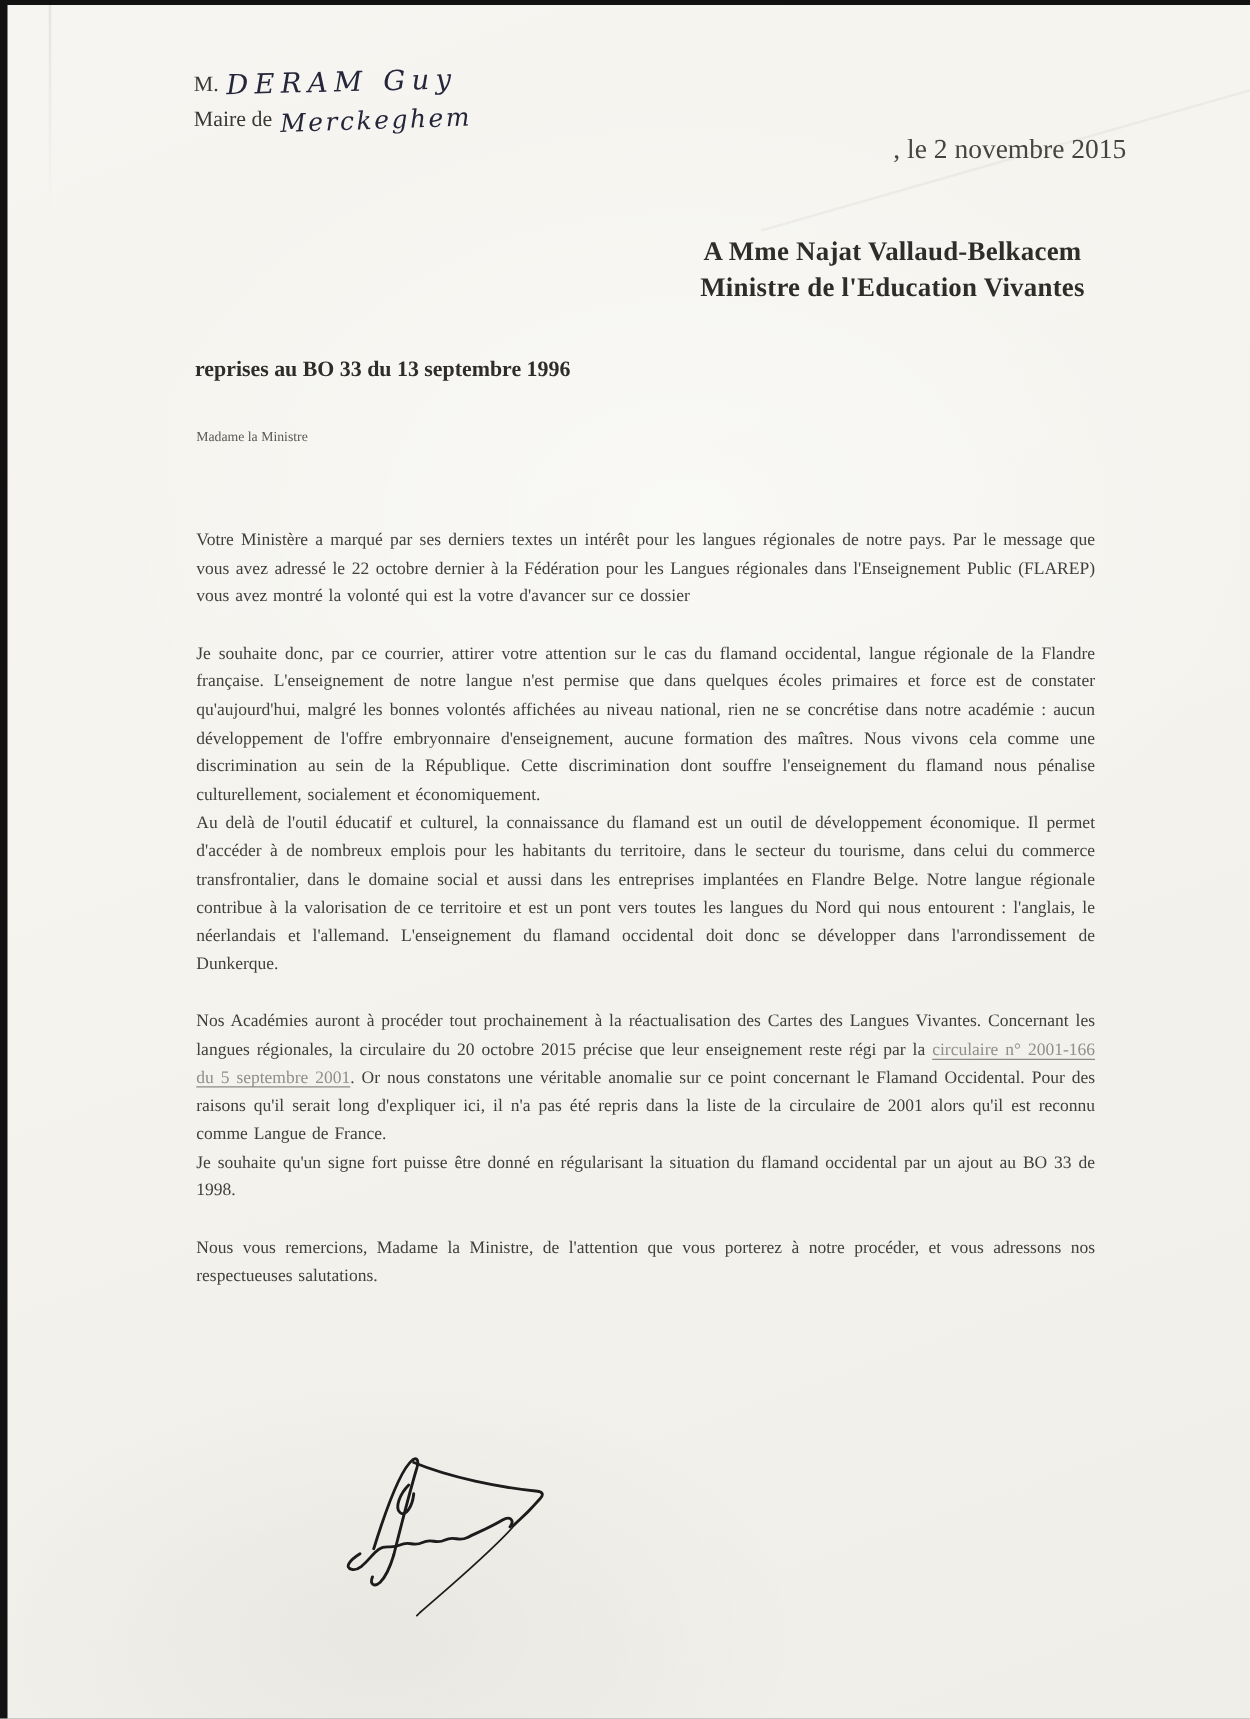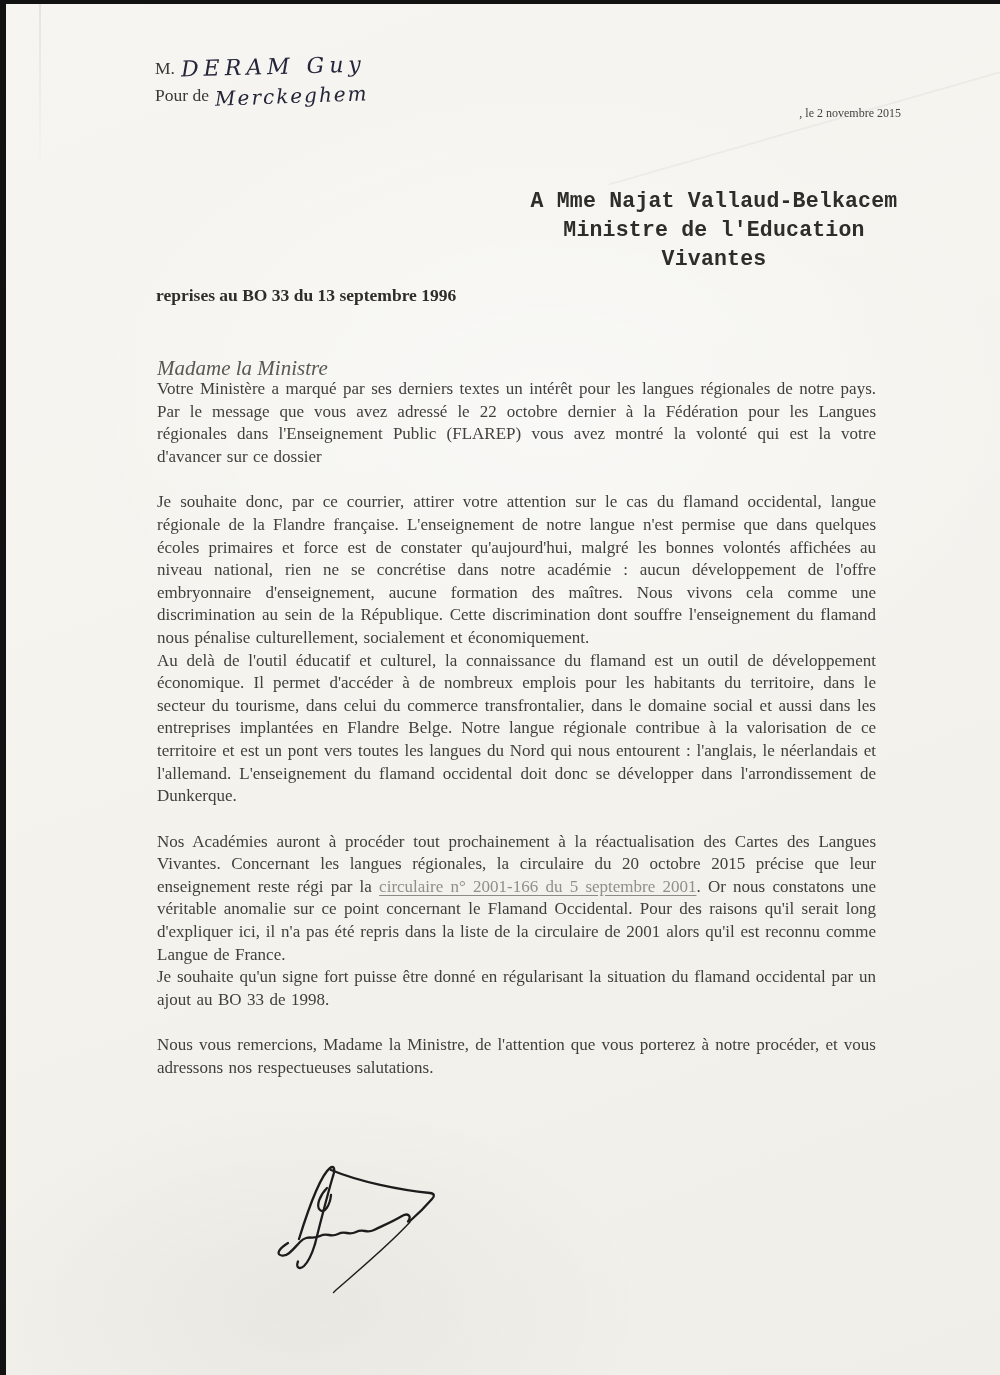--- a/index.html
+++ b/index.html
@@ -25,32 +25,32 @@
 
   .sender{position:absolute;left:155px;top:54px;}
   .printed{font-size:17.5px;color:#3a3935;}
   .hand{font-family:"DejaVu Serif",serif;font-style:italic;color:#26263a;}
   .hand-name{display:inline-block;font-size:22px;letter-spacing:5px;
     transform:rotate(-1.5deg);margin-left:6px;}
   .hand-place{display:inline-block;font-size:20px;letter-spacing:2px;
     transform:rotate(-2deg) translateY(2px);margin-left:6px;}
   .sender-line2{margin-top:3px;}
 
-  .date{position:absolute;top:106px;right:99px;font-size:12px;color:#454440;}
+  .date{position:absolute;top:106px;right:99px;font-size:22px;color:#454440;}
 
   .recipient{position:absolute;top:187px;left:523px;width:382px;text-align:center;
-    font-weight:bold;font-size:21.5px;line-height:29px;color:#2e2d2a;letter-spacing:0.2px;font-family:Liberation Mono, monospace;}
+    font-weight:bold;font-size:21.5px;line-height:29px;color:#2e2d2a;letter-spacing:0.2px;}
 
   .subject{position:absolute;left:156px;top:283px;width:706px;
     font-weight:bold;font-size:17.5px;line-height:24px;color:#2e2d2a;}
 
-  .salutation{position:absolute;left:157px;top:356px;font-size:21px;color:#5a5952;font-style:italic;}
+  .salutation{position:absolute;left:157px;top:344px;font-size:11px;color:#5a5952;}
 
-  .body{position:absolute;left:157px;top:378px;width:719px;
-    font-size:17px;line-height:22.6px;text-align:justify;word-spacing:1.2px;color:#403f3c;}
+  .body{position:absolute;left:157px;top:422px;width:719px;
+    font-size:14px;line-height:22.6px;text-align:justify;word-spacing:1.2px;color:#403f3c;}
   .body p{margin:0;}
   .body p.gap{margin-top:23px;}
 
   .link{color:#8f8f8b;text-decoration:underline;text-decoration-color:#8a8a86;text-underline-offset:3px;}
 
   .signature{position:absolute;left:260px;top:1144px;}
   .signature path{fill:none;stroke:#1c1c1c;stroke-width:2.3;stroke-linecap:round;stroke-linejoin:round;}
   .signature .thin{stroke-width:1.4;}
 </style>
 </head>
@@ -61,21 +61,21 @@
   <div class="edge-top"></div>
   <div class="edge-left"></div>
   <div class="crease-v"></div>
   <div class="crease-d"></div>
 
   <div class="sender">
     <div class="sender-line1">
       <span class="printed">M.</span><span class="hand hand-name">DERAM Guy</span>
     </div>
     <div class="sender-line2">
-      <span class="printed">Pour de</span><span class="hand hand-place">Merckeghem</span>
+      <span class="printed">Maire de</span><span class="hand hand-place">Merckeghem</span>
     </div>
   </div>
 
   <div class="date">, le 2 novembre 2015</div>
 
   <div class="recipient">
     <div>A Mme Najat Vallaud-Belkacem</div>
     <div>Ministre de l'Education Vivantes</div>
   </div>
 

